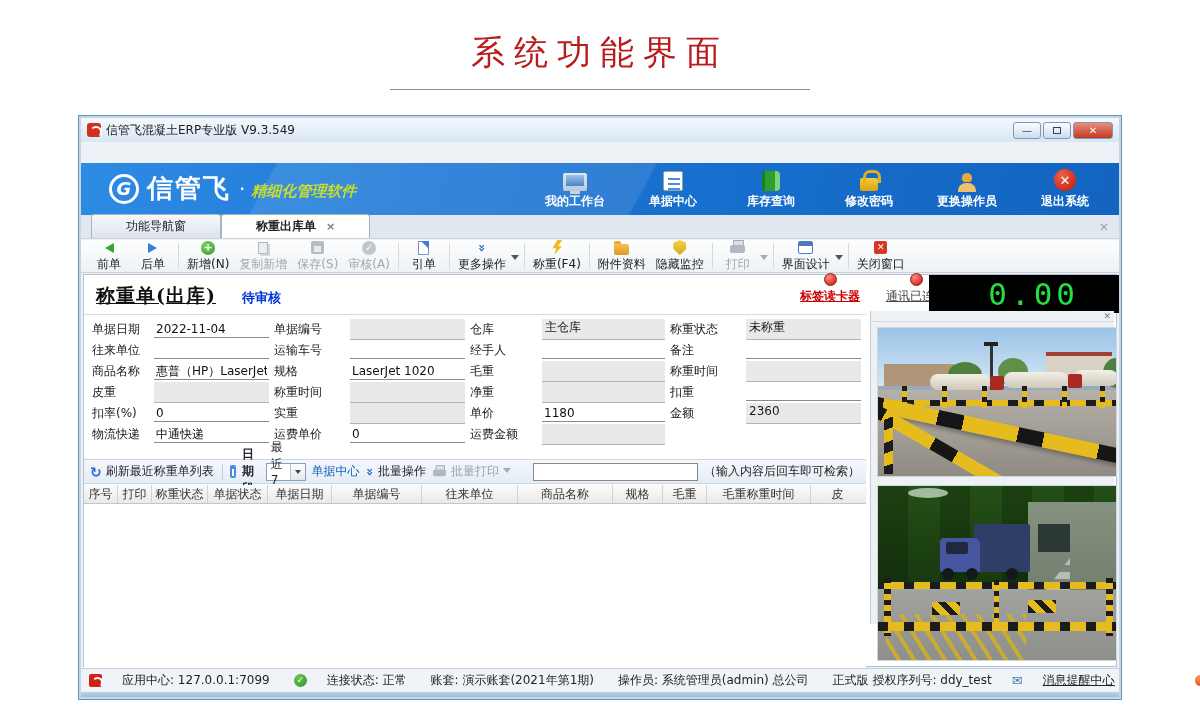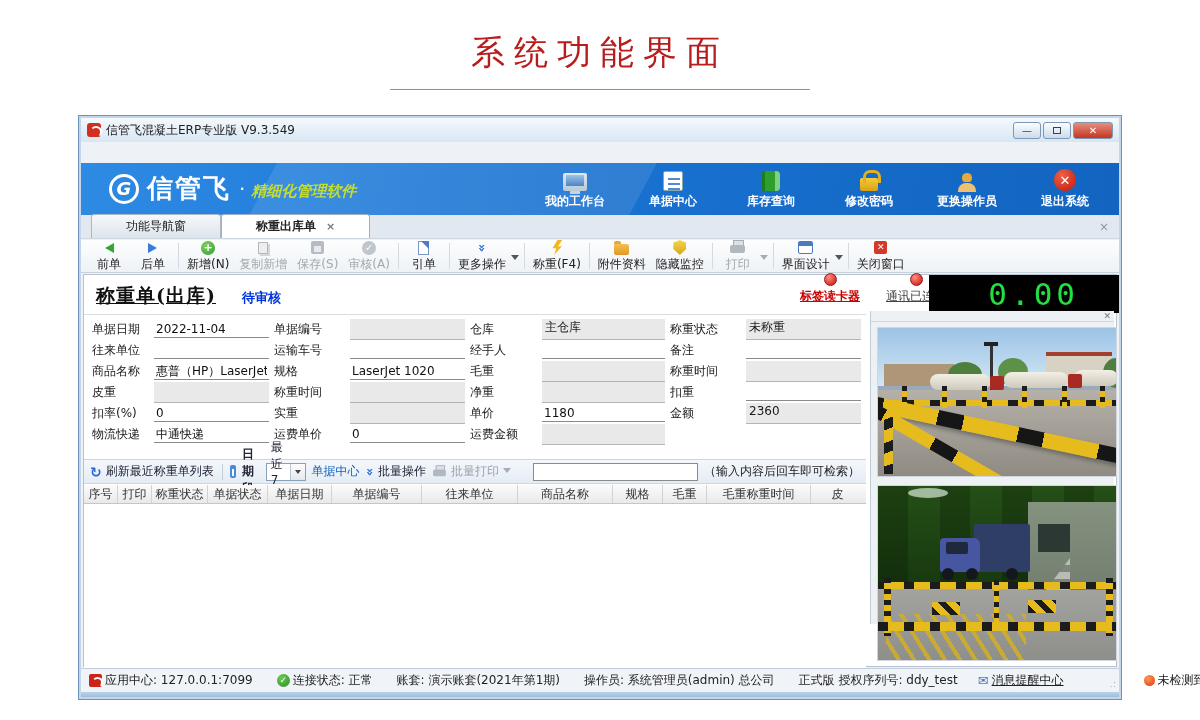--- a/index.html
+++ b/index.html
@@ -215,21 +215,21 @@
   .p2-hatch { left:8px; top:128px; width:140px; height:46px; opacity:.85;
     background:repeating-linear-gradient(58deg,transparent 0 9px,#d2b020 9px 13px); }
   .p2-rail1 { left:0; top:96px; width:240px; height:7px; }
   .p2-rail2 { left:0; top:136px; width:240px; height:9px; }
   .p2-ramp { position:absolute; width:28px; height:13px; background:repeating-linear-gradient(45deg,#1c1c1c 0 6px,#e6bb1e 6px 13px); }
 
   
   .statusbar { position:absolute; left:2px; right:2px; bottom:8px; height:23px; background:#f0f4f8;
     border-top:1px solid #c4cedb; display:flex; align-items:center; font-size:12px; color:#222; padding:0 8px; gap:8px; }
   .sbar-sep { width:1px; height:14px; background:#c4ccd4; margin:0 4px; }
-  .sitem { display:flex; align-items:center; gap:3px; white-space:nowrap; }
+  .sitem { display:flex; align-items:center; gap:20px; white-space:nowrap; }
   .i-appc { width:13px; height:13px; background:#cc2418; border-radius:2px; position:relative; }
   .i-appc::after { content:""; position:absolute; left:3px; top:3px; width:7px; height:7px;
     border:2px solid #fff; border-left-color:transparent; border-bottom-color:transparent; border-radius:50%; }
   .i-okcheck { width:13px; height:13px; border-radius:50%; background:radial-gradient(circle at 35% 30%,#6cc84c,#2e8e2e);
     color:#fff; font-size:9px; line-height:13px; text-align:center; }
   .i-mail { color:#4a7ab8; font-size:13px; }
   .led-small { width:11px; height:11px; border-radius:50%; background:radial-gradient(circle at 35% 30%,#ff9858,#e03808); }
   .slink { text-decoration:underline; cursor:pointer; }
   .push-right { margin-left:auto; }
   .grip { position:absolute; right:2px; bottom:2px; color:#9aa4ae; font-size:8px; letter-spacing:1px; }

